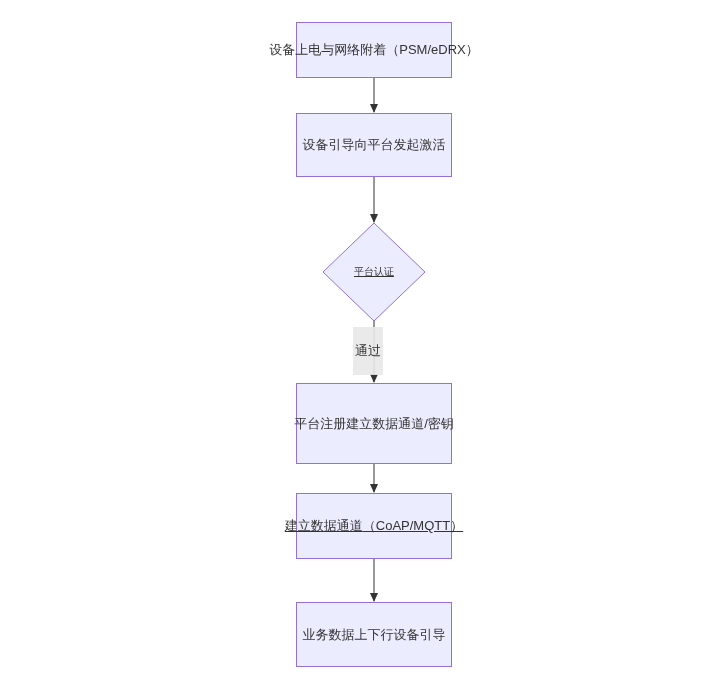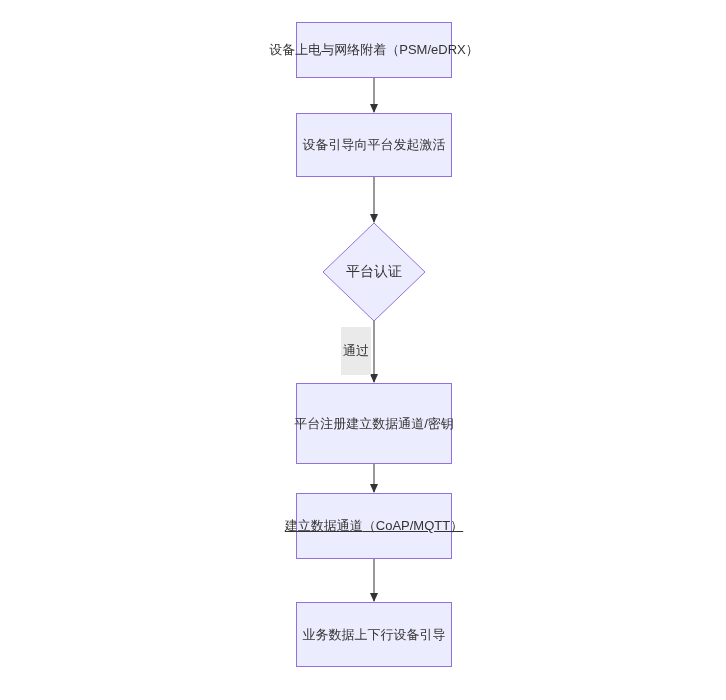--- a/index.html
+++ b/index.html
@@ -47,26 +47,27 @@
   .diamond-label {
     position: absolute;
     left: 314px;
     top: 259px;
     width: 120px;
     height: 26px;
     display: flex;
     align-items: center;
     justify-content: center;
     color: #333333;
-    font-size: 14px;
+    font-size: 10px;
     white-space: nowrap;
+    text-decoration: underline;
   }
   .edge-label {
     position: absolute;
-    left: 356px;
+    left: 368px;
     top: 351px;
     transform: translate(-50%, -50%);
     background: rgba(232,232,232,0.9);
     color: #333333;
     font-size: 13px;
     line-height: 16px;
     padding: 16px 2px;
     white-space: nowrap;
   }
 </style>

